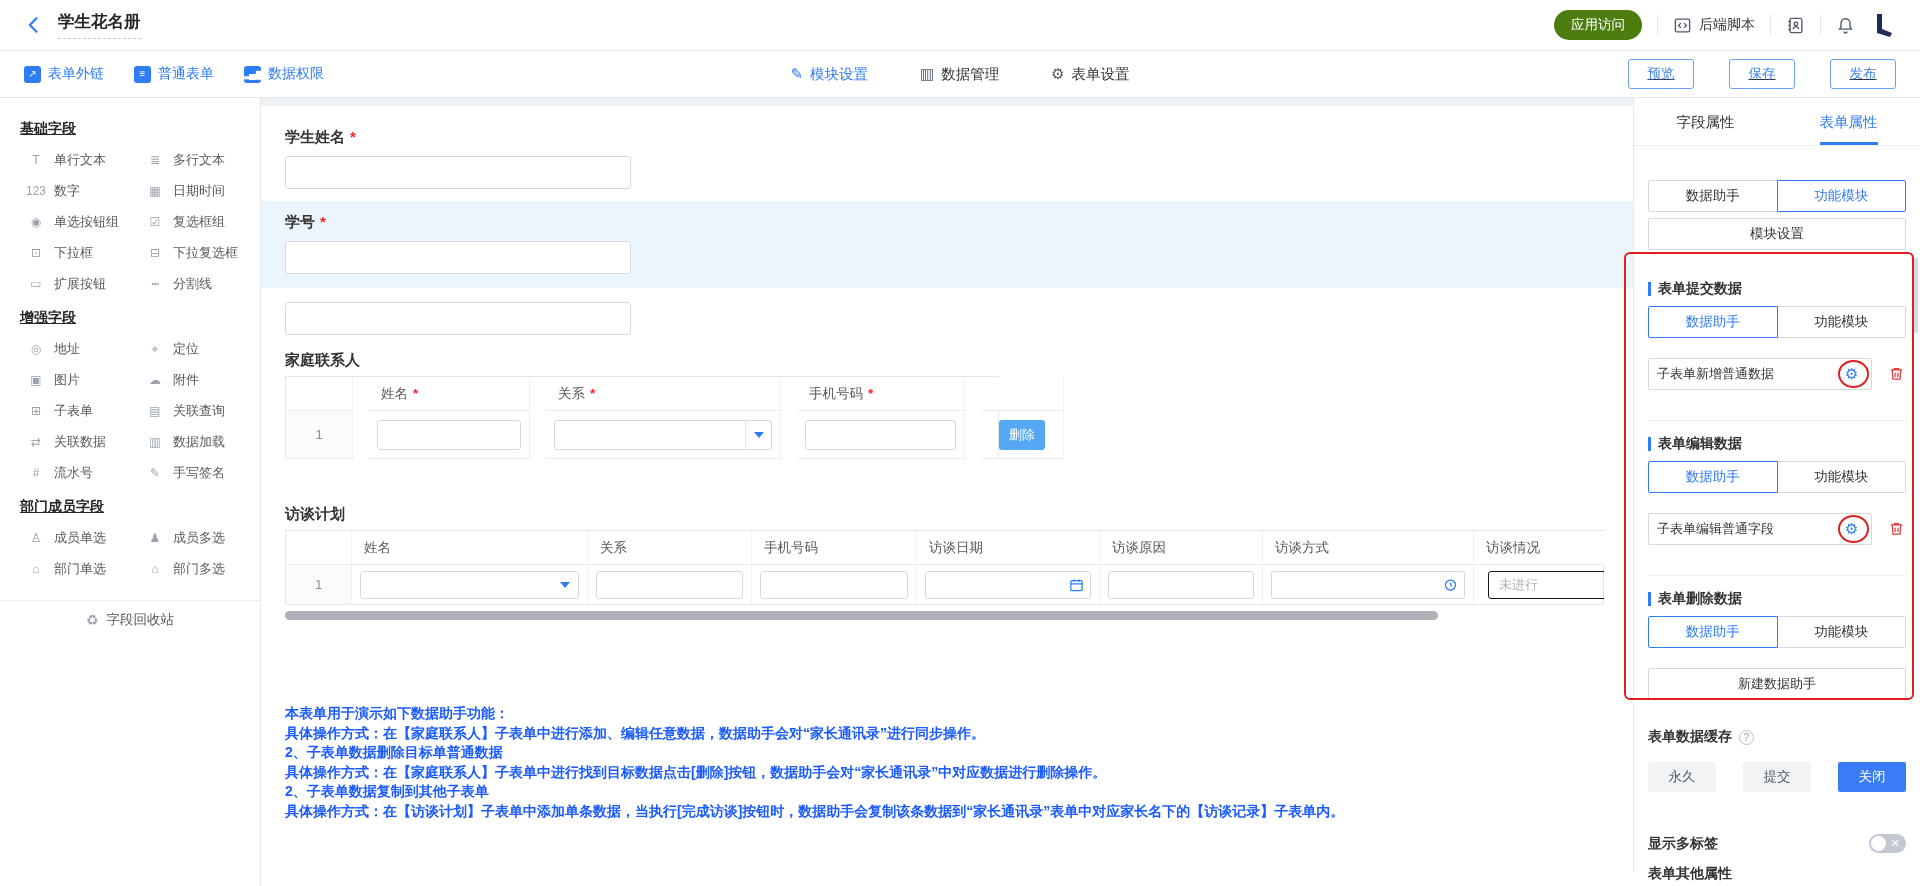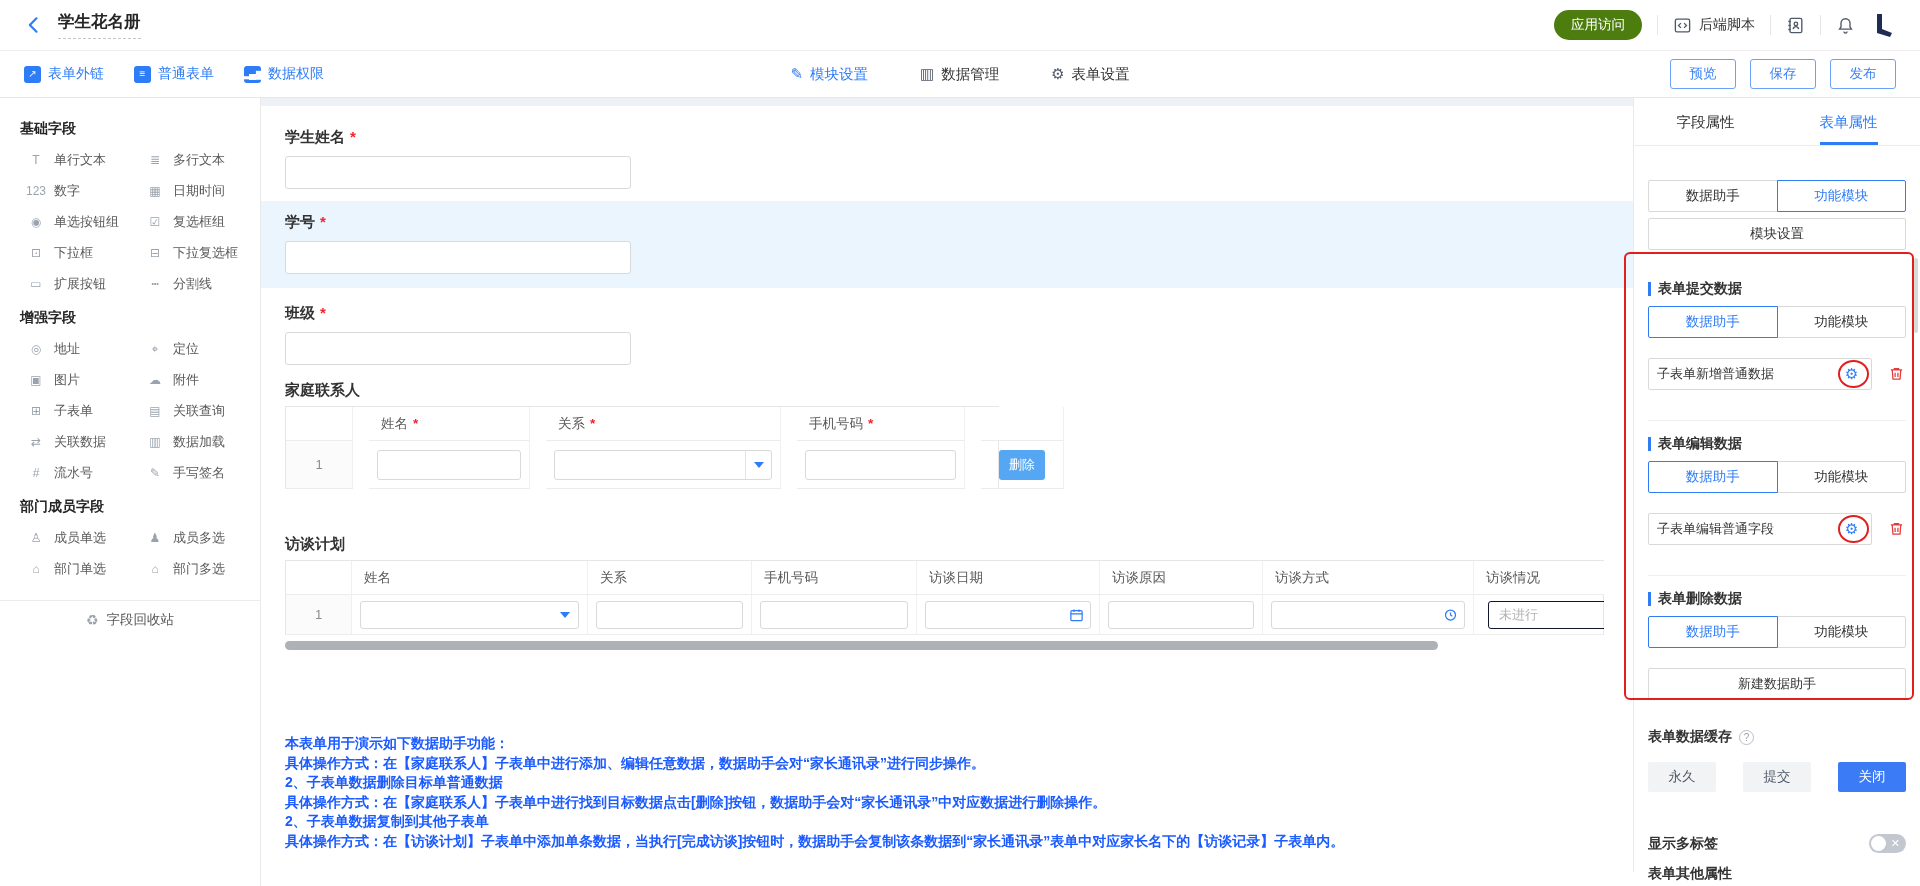--- a/index.html
+++ b/index.html
@@ -26,28 +26,28 @@
     display:flex;align-items:center;justify-content:space-between;padding:0 24px;}
   .tl-links{display:flex;align-items:center;gap:30px;}
   .tl-link{display:flex;align-items:center;gap:7px;color:#2e7cf6;font-size:14px;cursor:pointer;}
   .sq-ic{width:17px;height:17px;border-radius:3px;background:#2e7cf6;color:#fff;font-size:10px;
     display:flex;align-items:center;justify-content:center;line-height:1;}
   .tl-tabs{display:flex;align-items:center;gap:52px;position:absolute;left:50%;transform:translateX(-50%);}
   .tl-tab{display:flex;align-items:center;gap:7px;font-size:14.5px;color:#333;cursor:pointer;}
   .tl-tab .tabic{font-size:15px;color:#4e5969;}
   .tl-tab.active{color:#2e7cf6;}
   .tl-tab.active .tabic{color:#2e7cf6;}
-  .tl-actions{display:flex;align-items:flex-start;gap:14px;}
+  .tl-actions{display:flex;align-items:flex-start;gap:35px;text-decoration:underline;}
   .btn-line{width:66px;height:30px;border:1px solid #6ba1f7;border-radius:3px;background:#fff;color:#3b82f6;
     font-size:13.5px;display:flex;align-items:center;justify-content:center;cursor:pointer;}
 
   
   .sidebar{position:absolute;top:98px;left:0;bottom:0;width:261px;background:#fff;border-right:1px solid #e9e9e9;
     padding:14px 0 0 0;}
-  .sb-sec-title{font-size:14px;font-weight:bold;color:#262626;padding:8px 20px 6px 20px;}
+  .sb-sec-title{font-size:14px;font-weight:bold;color:#262626;padding:8px 20px 6px 20px;text-decoration:underline;}
   .sb-grid{display:grid;grid-template-columns:1fr 1fr;padding:0 8px 2px 14px;}
   .sb-item{display:flex;align-items:center;gap:8px;height:31px;padding-left:12px;font-size:13px;color:#595959;cursor:pointer;border-radius:3px;}
   .sb-ic{width:20px;text-align:center;color:#9aa3ad;font-size:12px;flex:none;}
   .sb-recycle{margin-top:14px;border-top:1px solid #ececec;height:38px;display:flex;align-items:center;
     justify-content:center;gap:8px;font-size:13.5px;color:#595959;cursor:pointer;}
   .sb-recycle .sb-ic{width:auto;font-size:14px;}
 
   
   .canvas{position:absolute;top:98px;left:261px;right:287px;bottom:0;background:#eef1f5;}
   .card{position:absolute;top:8px;left:0;right:0;bottom:0;background:#fff;padding:20px 0 0 24px;overflow:hidden;}
@@ -344,21 +344,20 @@
         <div class="fld-label"><span>学生姓名</span><span class="req">*</span></div>
         <div class="inp"></div>
       </div>
 
       <div class="fld fld-sel">
         <div class="fld-label"><span>学号</span><span class="req">*</span></div>
         <div class="inp" style="background:#fff;"></div>
       </div>
 
       <div class="fld fld-plain">
-        <div class="fld-label"><span>班级</span><span class="req">*</span></div>
         <div class="inp"></div>
       </div>
 
       <div class="sub-title">家庭联系人</div>
       <div class="t-wrap" style="width:714px;">
         <div class="tgrid t1" id="t1-head">
             <div class="th"><span></span></div>
             <div class="th"><span>姓名</span><span class="req">*</span></div>
             <div class="th"><span>关系</span><span class="req">*</span></div>
             <div class="th"><span>手机号码</span><span class="req">*</span></div>

